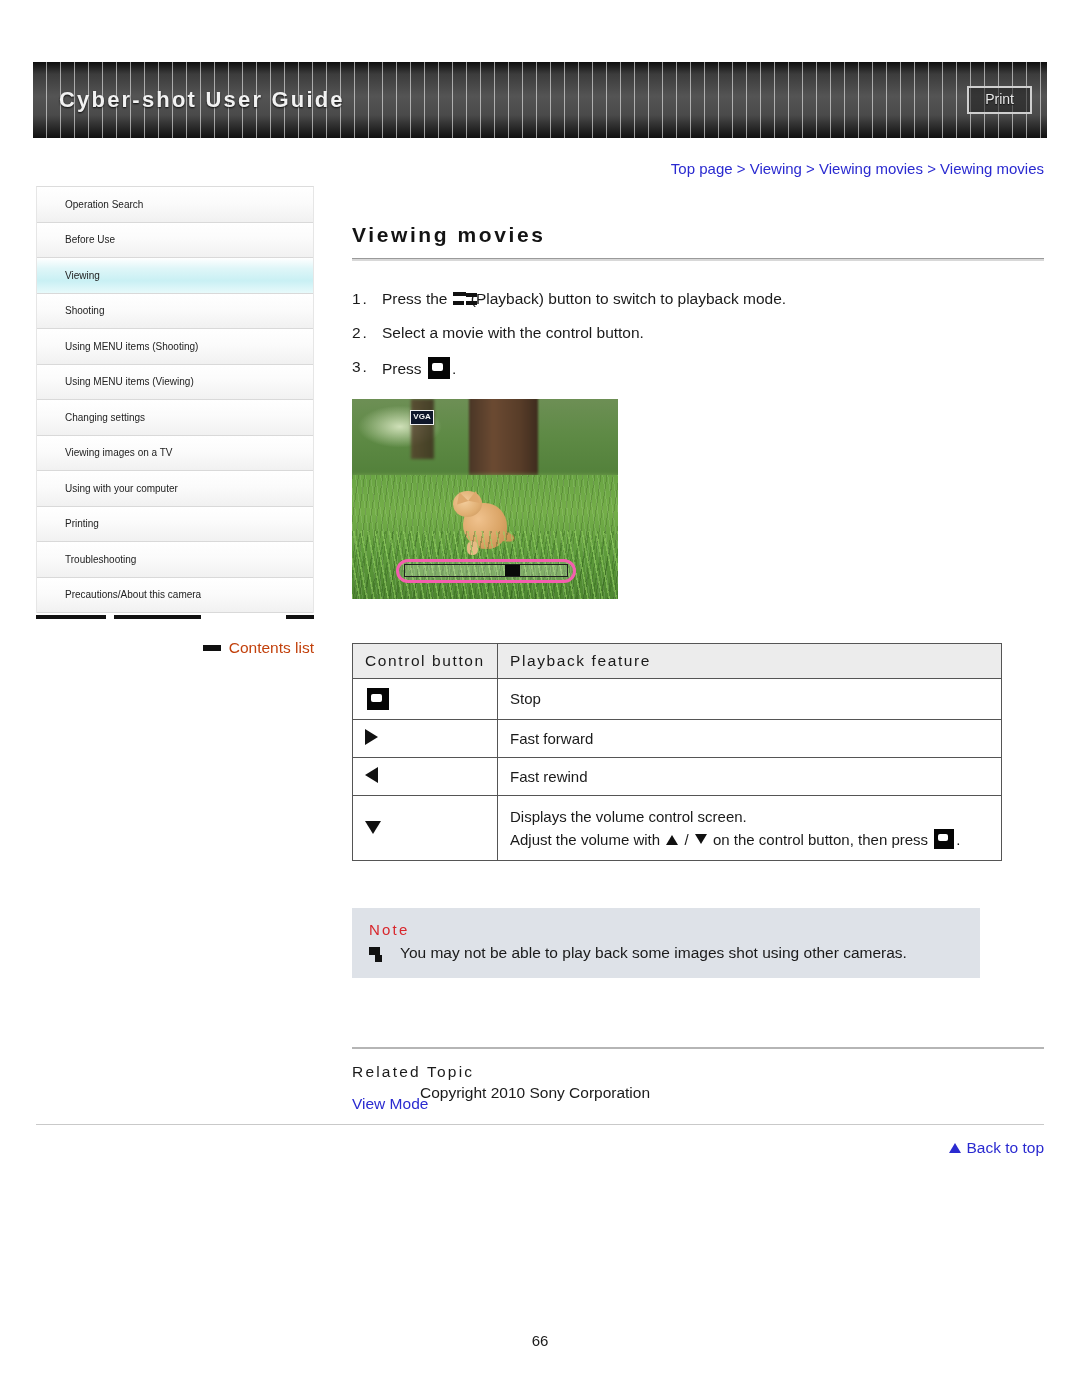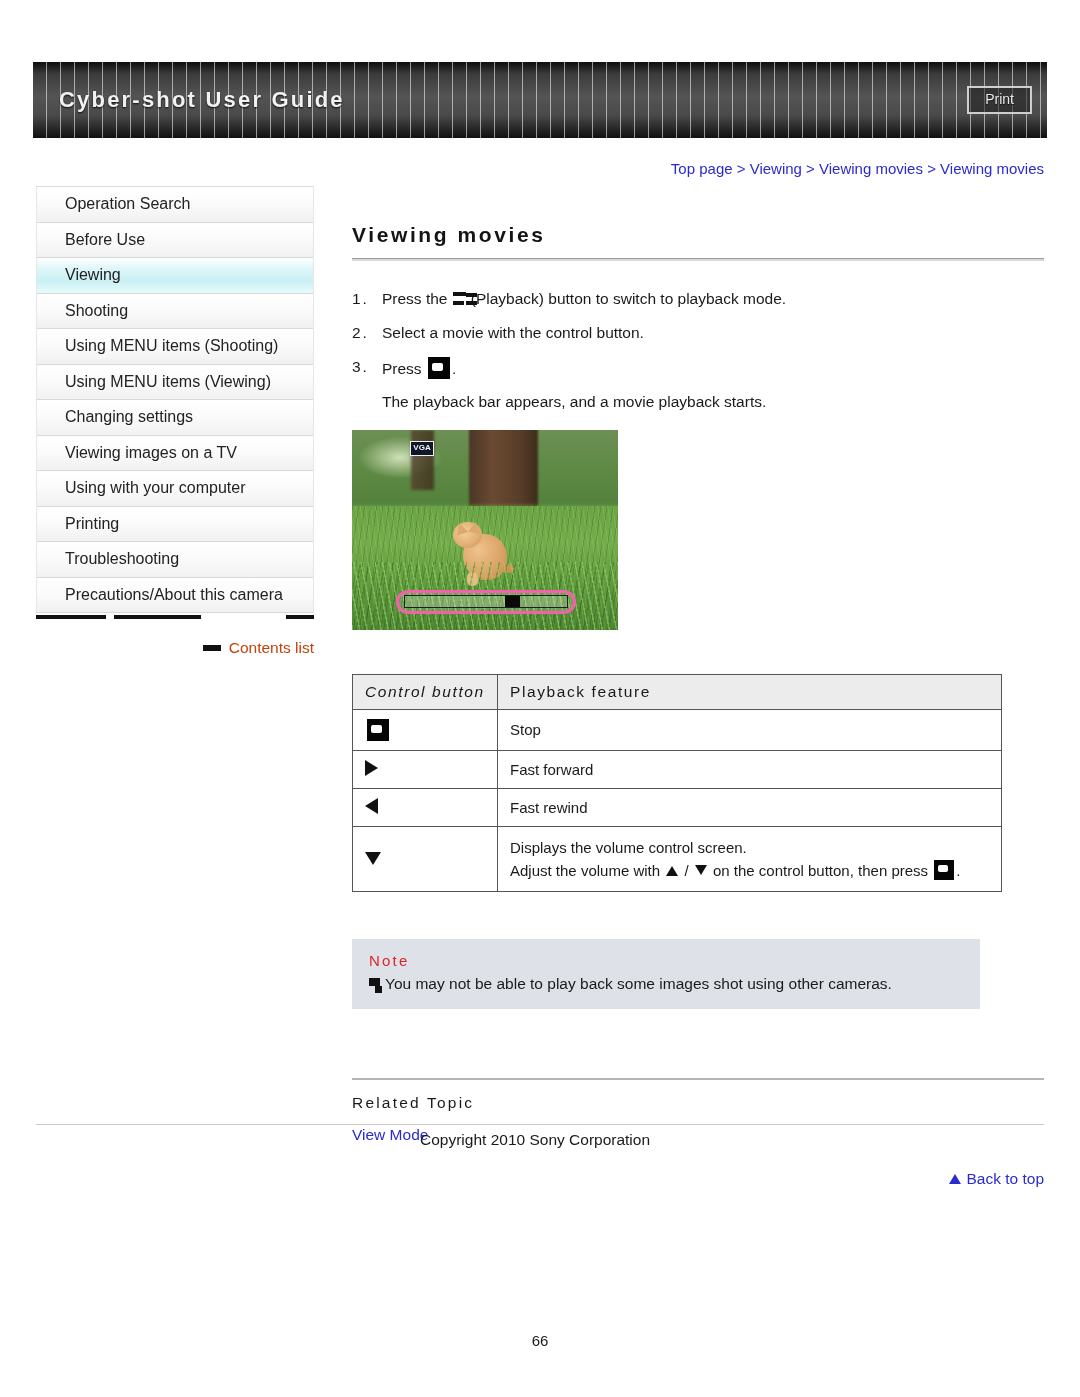--- a/index.html
+++ b/index.html
@@ -72,21 +72,21 @@
   .sidebar-list {
     border-top: 1px solid #dcdcdc;
     border-left: 1px solid #e6e6e6;
     border-right: 1px solid #e6e6e6;
   }
   .sidebar-item {
     height: 35.5px;
     display: flex;
     align-items: center;
     padding-left: 28px;
-    font-size: 16px;
+    font-size: 10px;
     color: #222222;
     border-bottom: 1px solid #d9d9d9;
     background: linear-gradient(to bottom, #ffffff 0%, #fbfbfb 45%, #f1f1f1 100%);
     cursor: pointer;
     white-space: nowrap;
   }
   .sidebar-item.active {
     background: linear-gradient(to bottom, #ffffff 0%, #dff6f8 30%, #c9f0f4 65%, #e8fafb 100%);
   }
   .sidebar-underline {
@@ -392,21 +392,21 @@
     padding: 9px 12px;
   }
   .ctrl-table thead th {
     background: #ececec;
     font-weight: normal;
     letter-spacing: 1.6px;
     font-size: 15.5px;
     padding-top: 8px;
     padding-bottom: 8px;
   }
-  .col-btn { width: 145px; font-style: italic; }
+  .col-btn { width: 145px; }
   .cell-icon { padding-left: 14px; }
   .ctrl-table tbody td { background: #ffffff; height: 36px; }
   .vol-line { line-height: 1.55; }
 
   
   .note-box {
     margin-top: 47px;
     width: 628px;
     background: #dee2e8;
     padding: 13px 17px 16px 17px;
@@ -414,21 +414,21 @@
   .note-title {
     color: #d8262c;
     font-size: 15px;
     letter-spacing: 2.2px;
     margin-bottom: 6px;
   }
   .note-item {
     font-size: 15.5px;
     display: flex;
     align-items: flex-start;
-    gap: 0px;
+    gap: 15px;
   }
   .note-bullet {
     position: relative;
     display: inline-block;
     width: 16px; height: 15px;
     flex: 0 0 16px;
     margin-top: 3px;
   }
   .note-bullet::before {
     content: "";
@@ -479,21 +479,21 @@
     position: absolute;
     left: 36px;
     top: 1124px;
     width: 1008px;
     height: 1px;
     background: #c9c9c9;
   }
   .copyright {
     position: absolute;
     left: 420px;
-    top: 1131px;
+    top: 1084px;
     font-size: 15.5px;
     color: #1a1a1a;
   }
   .page-number {
     position: absolute;
     left: 0;
     top: 1332px;
     width: 1080px;
     text-align: center;
     font-size: 15px;
@@ -553,21 +553,20 @@
     </div>
 
     <div class="step">
       <span class="step-num">3.</span>
       <span class="step-body">
         <span>Press</span>
         <span class="icon-center-btn"></span><span>.</span>
       </span>
     </div>
 
-    <div class="step-sub">The playback bar appears, and a movie playback starts.</div>
   </div>
 
   <div class="photo">
     <div class="photo-sky"></div>
     <div class="photo-trunk2"></div>
     <div class="photo-trunk"></div>
     <div class="photo-grass-blur"></div>
     <div class="photo-grass"></div>
     <div class="kitten">
       <div class="kitten-tail"></div>

